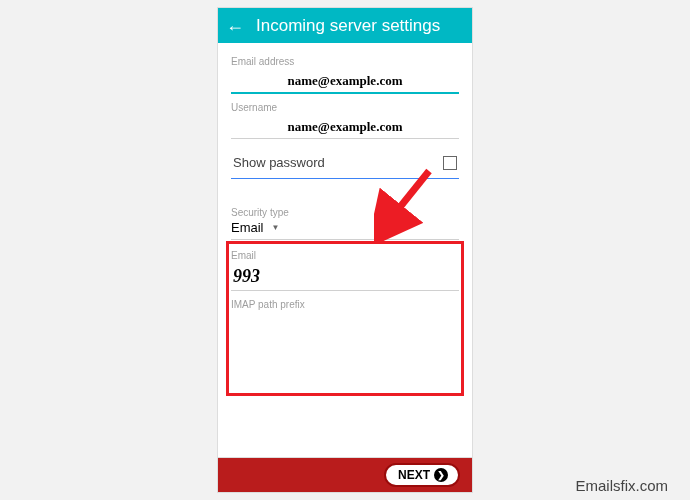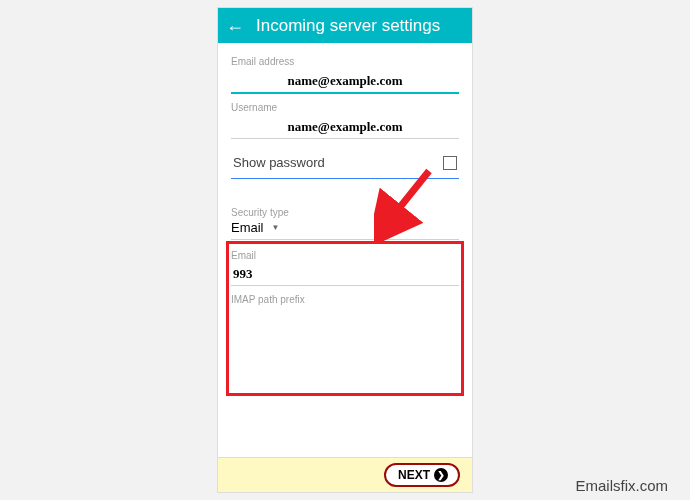--- a/index.html
+++ b/index.html
@@ -16,27 +16,27 @@
     .input-bold { font-weight: bold; font-family: "Times New Roman", serif; }
     .input-serif { font-family: "Times New Roman", serif; }
     .pw-dots { letter-spacing: 1px; font-size: 9px; }
     .show-pw-row { display: flex; justify-content: space-between; align-items: center; border-bottom: 1px solid #3b82f6; padding: 8px 2px 8px 2px; margin-bottom: 6px; }
     .show-pw-label { font-size: 13px; color: #424242; }
     .checkbox { width: 14px; height: 14px; border: 1.5px solid #666; background: #fff; cursor: pointer; }
     .highlight-box { position: absolute; border: 3px solid #ec1c24; left: 8px; top: 198px; width: 238px; height: 155px; pointer-events: none; }
     .select-row { display: flex; align-items: center; gap: 8px; border-bottom: 1px solid #d0d0d0; padding-bottom: 4px; }
     .select-value { font-size: 13px; color: #000; }
     .dropdown-arrow { font-size: 8px; color: #666; }
-    .footer { border-top: 1px solid #ddd; padding: 5px 12px; display: flex; justify-content: flex-end; background:#fef9c3; }
+    .footer { border-top: 1px solid #ddd; padding: 5px 12px; display: flex; justify-content: flex-end; background:#b91c1c; }
     .next-btn { background: #fff; border: 2.5px solid #9a0b0b; border-radius: 14px; padding: 3px 10px 3px 12px; font-size: 12px; font-weight: bold; display: flex; align-items: center; gap: 4px; cursor: pointer; }
     .next-icon { width: 14px; height: 14px; background: #000; border-radius: 50%; display: inline-flex; align-items: center; justify-content: center; color: #fff; font-size: 9px; }
     .arrow-annot { position: absolute; left: 374px; top: 163px; pointer-events: none; }
     .watermark { position: absolute; right: 22px; bottom: 6px; font-size: 15px; color: #444; font-family: Arial, sans-serif; }
     .sep-sm { margin-top:4px; }
-    .port-val { font-family:"Times New Roman",serif; font-size:13px; font-weight:bold; border-bottom:1px solid #d0d0d0; padding:3px 2px 3px 2px;}
+    .port-val { font-family:"Times New Roman",serif; font-size:18px; font-weight:bold; border-bottom:1px solid #d0d0d0; padding:3px 2px 3px 2px;font-style:italic;}
     input::placeholder { color:#9e9e9e; font-family:"Times New Roman",serif; }
   </style>
 </head>
 <body>
 
 <div class="phone-frame">
   <div class="header">
     <span class="back-arrow">←</span>
     <span class="header-title">Incoming server settings</span>
   </div>

